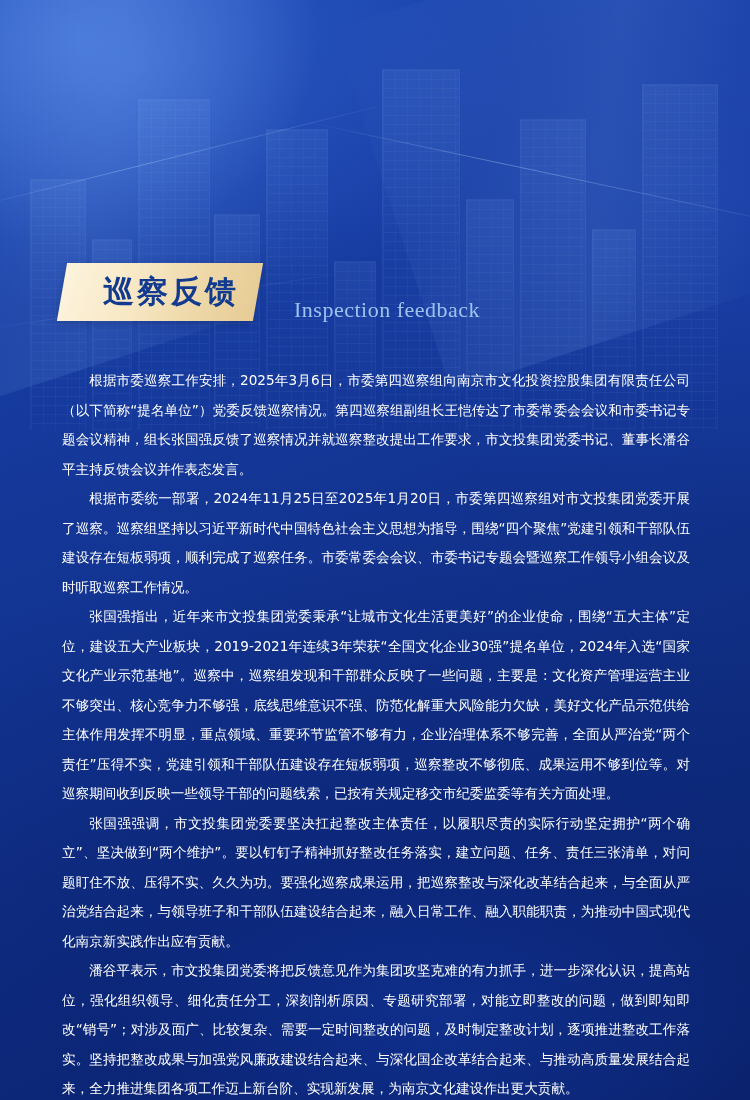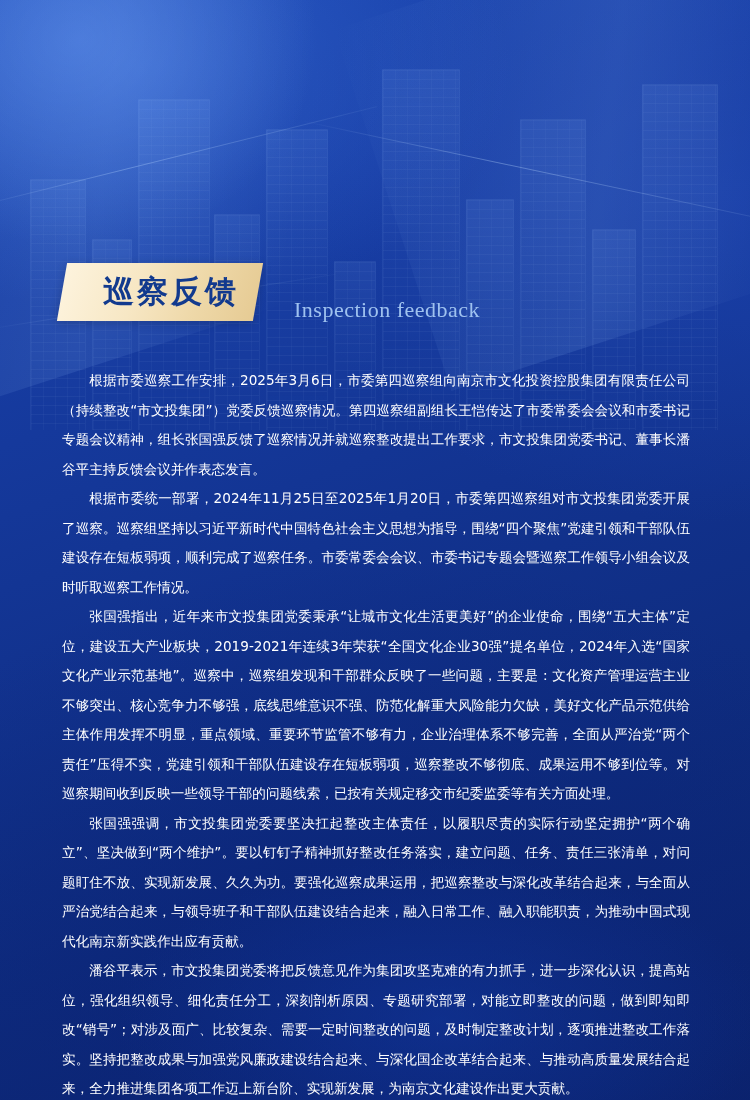--- a/index.html
+++ b/index.html
@@ -176,22 +176,22 @@
 
   <div class="content">
 
     <div class="title-row">
       <div class="title-plate"></div>
       <div class="title-plate-text">巡察反馈</div>
       <div class="title-en">Inspection feedback</div>
     </div>
 
     <div class="body-text">
-      <p>根据市委巡察工作安排，2025年3月6日，市委第四巡察组向南京市文化投资控股集团有限责任公司（持续整改“市文投集团”）党委反馈巡察情况。第四巡察组副组长王恺传达了市委常委会会议和市委书记专题会议精神，组长张国强反馈了巡察情况并就巡察整改提出工作要求，市文投集团党委书记、董事长潘谷平主持反馈会议并作表态发言。</p>
+      <p>根据市委巡察工作安排，2025年3月6日，市委第四巡察组向南京市文化投资控股集团有限责任公司（以下简称“提名单位”）党委反馈巡察情况。第四巡察组副组长王恺传达了市委常委会会议和市委书记专题会议精神，组长张国强反馈了巡察情况并就巡察整改提出工作要求，市文投集团党委书记、董事长潘谷平主持反馈会议并作表态发言。</p>
       <p>根据市委统一部署，2024年11月25日至2025年1月20日，市委第四巡察组对市文投集团党委开展了巡察。巡察组坚持以习近平新时代中国特色社会主义思想为指导，围绕“四个聚焦”党建引领和干部队伍建设存在短板弱项，顺利完成了巡察任务。市委常委会会议、市委书记专题会暨巡察工作领导小组会议及时听取巡察工作情况。</p>
       <p>张国强指出，近年来市文投集团党委秉承“让城市文化生活更美好”的企业使命，围绕“五大主体”定位，建设五大产业板块，2019-2021年连续3年荣获“全国文化企业30强”提名单位，2024年入选“国家文化产业示范基地”。巡察中，巡察组发现和干部群众反映了一些问题，主要是：文化资产管理运营主业不够突出、核心竞争力不够强，底线思维意识不强、防范化解重大风险能力欠缺，美好文化产品示范供给主体作用发挥不明显，重点领域、重要环节监管不够有力，企业治理体系不够完善，全面从严治党“两个责任”压得不实，党建引领和干部队伍建设存在短板弱项，巡察整改不够彻底、成果运用不够到位等。对巡察期间收到反映一些领导干部的问题线索，已按有关规定移交市纪委监委等有关方面处理。</p>
-      <p>张国强强调，市文投集团党委要坚决扛起整改主体责任，以履职尽责的实际行动坚定拥护“两个确立”、坚决做到“两个维护”。要以钉钉子精神抓好整改任务落实，建立问题、任务、责任三张清单，对问题盯住不放、实现新发展、久久为功。要强化巡察成果运用，把巡察整改与深化改革结合起来，与全面从严治党结合起来，与领导班子和干部队伍建设结合起来，融入日常工作、融入职能职责，为推动中国式现代化南京新实践作出应有贡献。</p>
+      <p>张国强强调，市文投集团党委要坚决扛起整改主体责任，以履职尽责的实际行动坚定拥护“两个确立”、坚决做到“两个维护”。要以钉钉子精神抓好整改任务落实，建立问题、任务、责任三张清单，对问题盯住不放、压得不实、久久为功。要强化巡察成果运用，把巡察整改与深化改革结合起来，与全面从严治党结合起来，与领导班子和干部队伍建设结合起来，融入日常工作、融入职能职责，为推动中国式现代化南京新实践作出应有贡献。</p>
       <p>潘谷平表示，市文投集团党委将把反馈意见作为集团攻坚克难的有力抓手，进一步深化认识，提高站位，强化组织领导、细化责任分工，深刻剖析原因、专题研究部署，对能立即整改的问题，做到即知即改“销号”；对涉及面广、比较复杂、需要一定时间整改的问题，及时制定整改计划，逐项推进整改工作落实。坚持把整改成果与加强党风廉政建设结合起来、与深化国企改革结合起来、与推动高质量发展结合起来，全力推进集团各项工作迈上新台阶、实现新发展，为南京文化建设作出更大贡献。</p>
 
     </div>
 
   </div>
 </div>
 
 </body></html>

